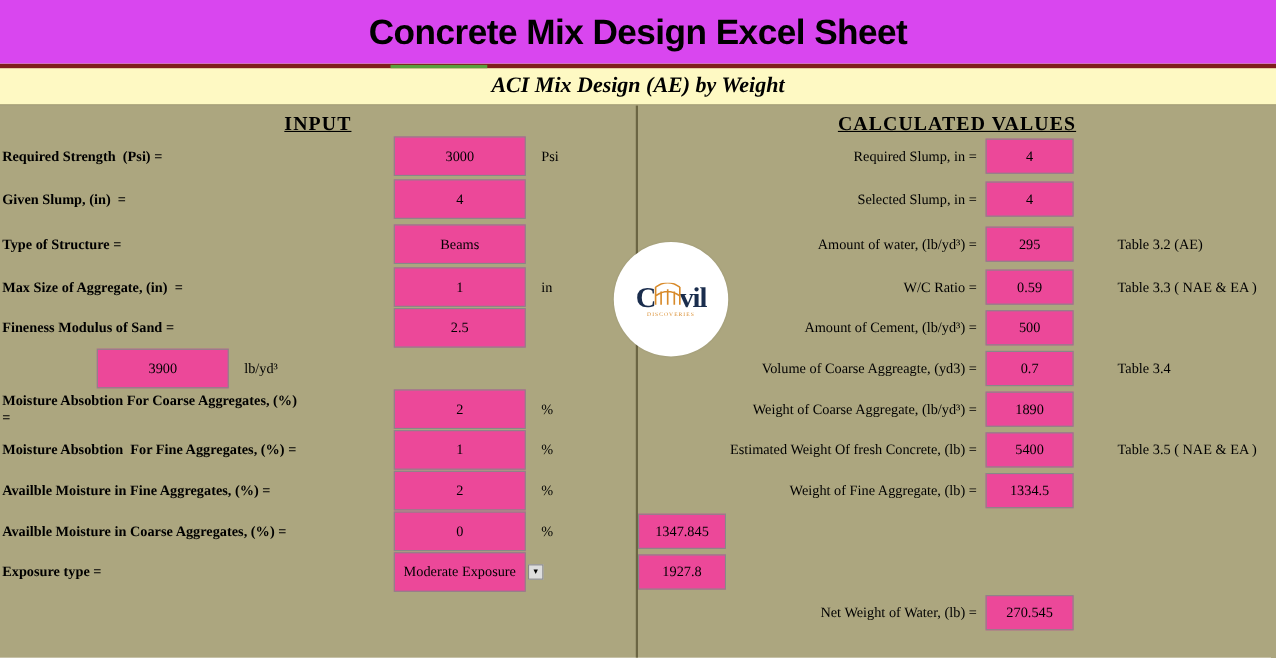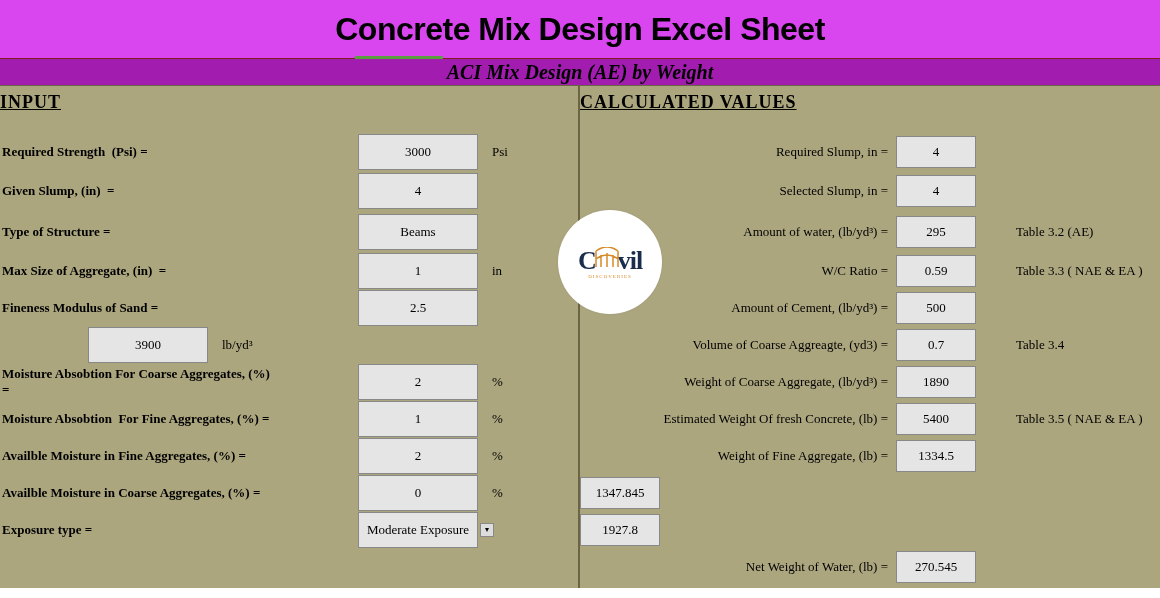--- a/index.html
+++ b/index.html
@@ -1,30 +1,30 @@
 <!DOCTYPE html>
 <html><head>
 <meta charset="utf-8">
 <style>
 * { margin: 0; padding: 0; box-sizing: border-box; }
 body { font-family: 'Times New Roman', Times, serif; width: 1160px; height: 598px; overflow: hidden; background: #fff; }
 .banner { background: #d946ef; height: 58px; display: flex; align-items: center; justify-content: center; }
 .banner-title { font-family: 'Arial Black', Arial, sans-serif; font-weight: 900; font-size: 32px; letter-spacing: -0.5px; color: #000; font-stretch: condensed; }
-.sheet-title { background: #a21caf; height: 28px; display: flex; align-items: center; justify-content: center; border-top: 1px solid #7f1d1d; border-bottom: 1px solid #6b6543; position: relative; }
+.sheet-title { background: #fef9c3; height: 38px; display: flex; align-items: center; justify-content: center; border-top: 4px solid #7f1d1d; border-bottom: 1px solid #6b6543; position: relative; }
 .sheet-title-text { font-style: italic; font-weight: bold; font-size: 20px; color: #000; }
 .sheet-title::before { content: ""; position: absolute; top: -3px; left: 355px; width: 88px; height: 3px; background: #5a9e3d; }
 .content { background: #aca67f; height: 502px; position: relative; display: flex; }
 .input-panel { width: 580px; padding: 6px 0 0 0; border-right: 2px solid #6b6543; }
 .calc-panel { width: 580px; padding: 6px 0 0 0; }
-.section-title { font-weight: bold; text-decoration: underline; font-size: 18px; text-align: left; margin-bottom: 20px; letter-spacing: 1px; }
+.section-title { font-weight: bold; text-decoration: underline; font-size: 18px; text-align: center; letter-spacing: 1px; }
 .row { display: flex; align-items: center; height: 37px; }
 .row.tall { height: 41px; }
 .lbl { font-size: 13px; font-weight: bold; padding-left: 2px; white-space: pre-wrap; }
 .input-panel .lbl { width: 270px; }
-.cell { width: 120px; height: 36px; background: #e5e5e5; border: 1px solid #888; display: flex; align-items: center; justify-content: center; font-size: 13px; }
+.cell { width: 120px; height: 36px; background: #ec4899; border: 1px solid #888; display: flex; align-items: center; justify-content: center; font-size: 13px; }
 .input-panel .cell { margin-left: 88px; }
 .unit { font-size: 13px; padding-left: 14px; width: 60px; }
 .calc-panel .row { justify-content: flex-start; }
 .calc-lbl { font-size: 13px; text-align: right; padding-right: 8px; white-space: nowrap; }
 .calc-panel .calc-lbl { width: 316px; }
 .calc-panel .cell { width: 80px; height: 32px; }
 .ref { font-size: 13px; padding-left: 40px; white-space: nowrap; }
 .logo { position: absolute; left: 558px; top: 124px; width: 104px; height: 104px; background: #fff; border-radius: 50%; display: flex; flex-direction: column; align-items: center; justify-content: center; box-shadow: 0 0 2px rgba(0,0,0,0.1); z-index: 5; }
 .logo-text { font-family: Georgia, serif; font-weight: bold; font-size: 26px; color: #1a2d4d; letter-spacing: -1px; display: flex; align-items: baseline; }
 .logo-bridge { display: inline-block; width: 26px; height: 22px; position: relative; margin: 0 -2px; }

